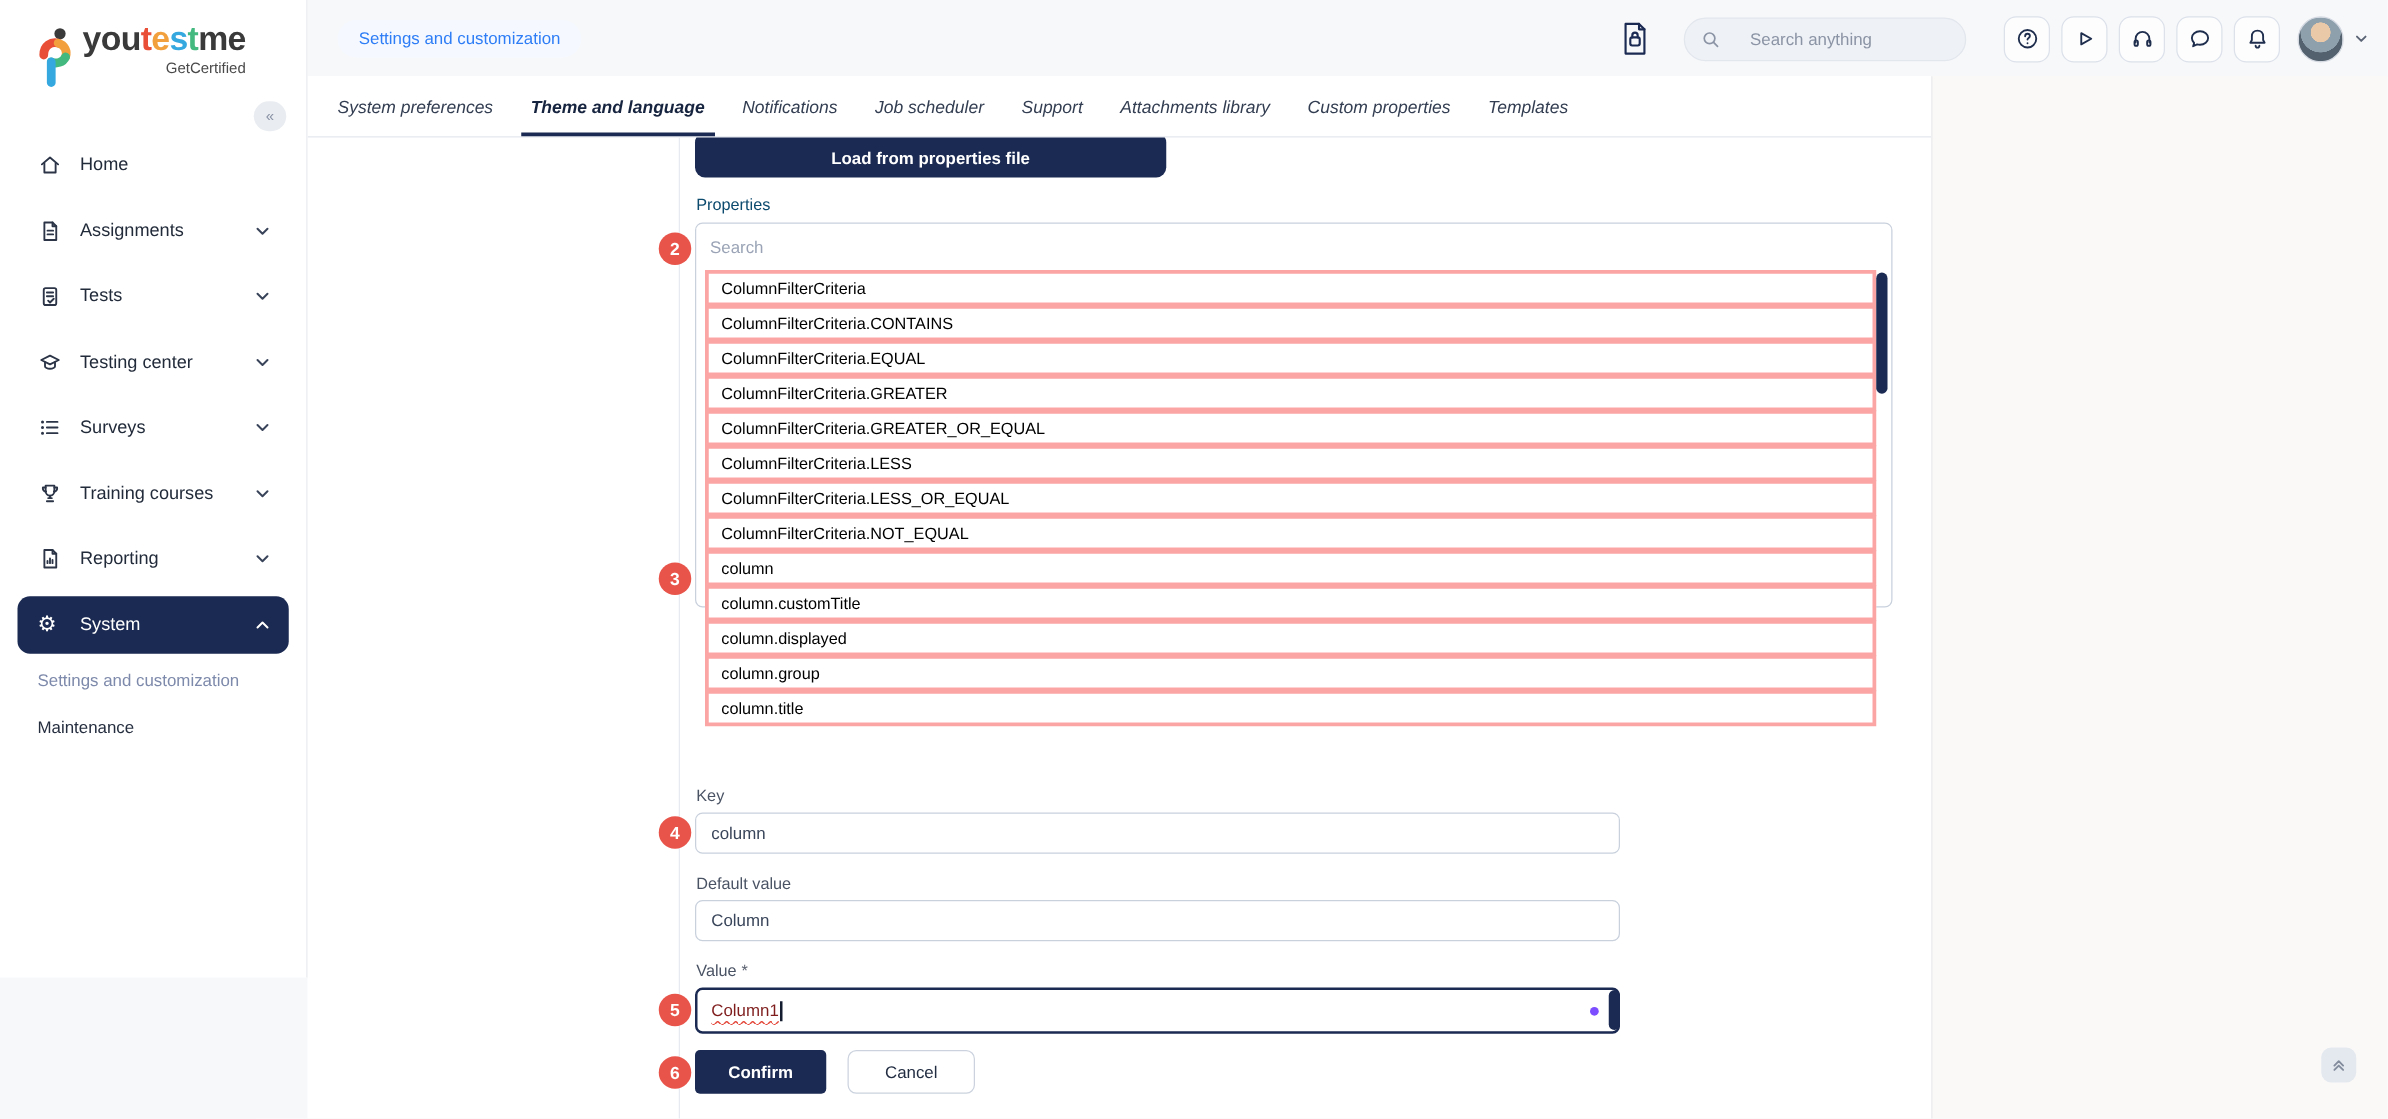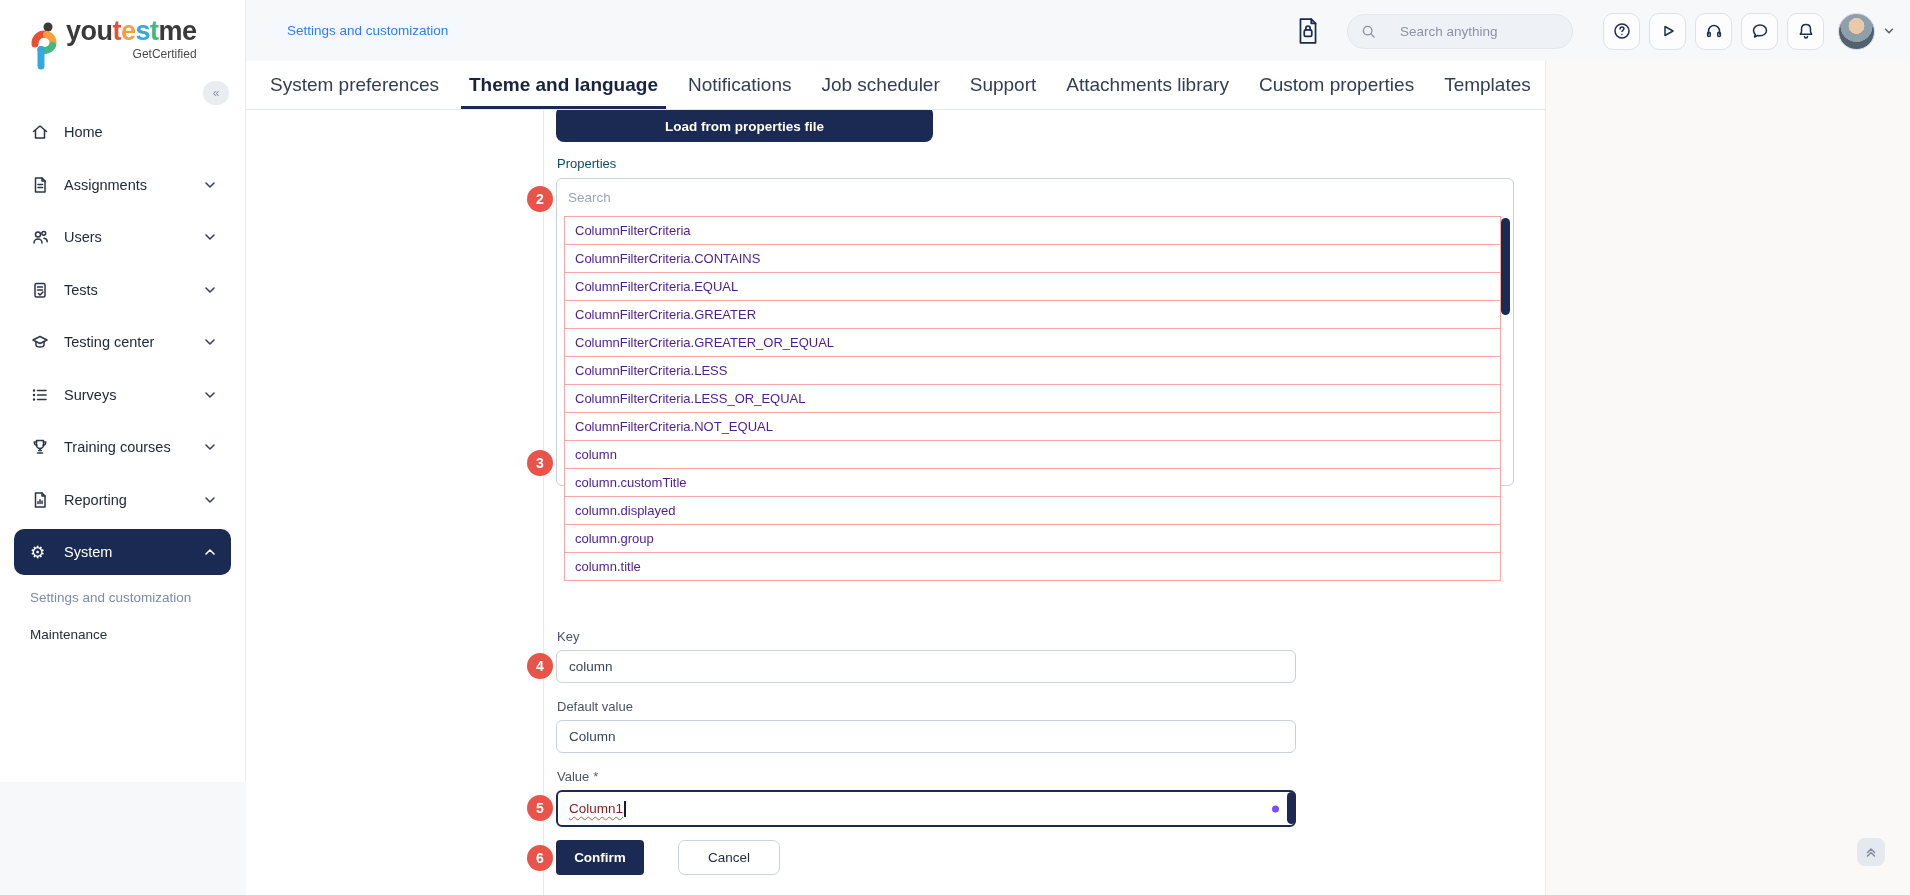--- a/index.html
+++ b/index.html
@@ -42,48 +42,48 @@
   .searchbar input { border:none; outline:none; background:transparent; font-size:13.5px; color:#5c6575; margin-left:8px; width:160px; font-family:"Liberation Sans",sans-serif; }
   .searchbar input::placeholder { color:#8b94a5; }
   .iconbtn { width:37px; height:37px; border:1px solid #dce1ea; border-radius:10px; background:#fdfdfe; color:#1f2e4d; display:flex; align-items:center; justify-content:center; margin-left:9px; cursor:pointer; }
   .avatar { width:37px; height:37px; border-radius:50%; margin-left:14px; border:1px solid #d5dae2; cursor:pointer;
     background: radial-gradient(circle at 50% 34%, #e9c9a8 0 27%, #8fa0ad 28% 55%, #53616e 56% 100%); }
   .caret { margin-left:8px; color:#5a6474; display:flex; cursor:pointer; }
 
   
   #main { position:absolute; left:246px; top:61px; width:1299px; height:834px; background:#fff; }
   .tabbar { height:49px; border-bottom:1px solid #e3e7ee; display:flex; align-items:center; padding-left:24px; gap:30px; background:#fff; }
-  .tab { height:100%; display:flex; align-items:center; position:relative; font-size:19px; color:#333e52; cursor:pointer; white-space:nowrap; }
+  .tab { height:100%; display:flex; align-items:center; position:relative; font-size:14px; color:#333e52; cursor:pointer; white-space:nowrap;font-style:italic; }
   .tab.active { font-weight:700; color:#17243f; }
   .tab.active::after { content:""; position:absolute; left:-8px; right:-8px; bottom:0; height:3px; background:#1b2a52; }
 
   .content { position:absolute; top:49px; left:0; right:0; bottom:0; overflow:hidden; }
   .card-line { position:absolute; left:297px; top:0; bottom:0; border-left:1px solid #e7eaf0; }
 
   .load-btn { position:absolute; left:310px; top:-4px; width:377px; height:36px; background:#1b2a52; color:#fff; border:none; border-radius:8px; font-size:13.5px; font-weight:700; display:flex; align-items:center; justify-content:center; padding-top:4px; cursor:pointer; font-family:"Liberation Sans",sans-serif; }
 
   .props-label { position:absolute; left:311px; top:46px; font-size:13px; color:#0c4a6e; }
   .props-panel { position:absolute; left:310px; top:68px; width:958px; height:308px; border:1px solid #c9d1dd; border-radius:6px; background:#fff; }
   .props-search { width:100%; height:37px; border:none; outline:none; padding:0 11px; font-size:13.5px; color:#3e4a5e; font-family:"Liberation Sans",sans-serif; background:transparent; }
   .props-search::placeholder { color:#9aa4b6; }
   .props-list { margin:0 12px 0 7px; }
-  .prow { height:29px; border:1px solid #fca5a5; margin-top:-1px; display:flex; align-items:center; padding-left:10px; font-size:13px; color:#4c1d95; background:#fff; cursor:pointer; }
+  .prow { height:29px; border:3px solid #fca5a5; margin-top:-1px; display:flex; align-items:center; padding-left:10px; font-size:13px; color:#000000; background:#fff; cursor:pointer; }
   .prow:first-child { margin-top:0; }
   .props-scroll { position:absolute; right:3px; top:39px; width:9px; height:97px; background:#1b2a52; border-radius:5px; cursor:pointer; }
 
   .form-label { position:absolute; left:311px; font-size:13px; color:#4a5364; }
   .req { color:#59606e; margin-left:4px; }
   .t-input { position:absolute; left:310px; width:740px; height:33px; border:1px solid #c9d1dd; border-radius:6px; padding:0 12px; font-size:13.5px; color:#39455a; background:#fff; outline:none; font-family:"Liberation Sans",sans-serif; }
   .value-box { position:absolute; left:310px; top:680px; width:740px; height:37px; border:2px solid #1b2a52; border-radius:6px; background:#fff; display:flex; align-items:center; padding-left:11px; cursor:text; }
   .value-text { font-size:13.5px; color:#7f1d1d; text-decoration:underline wavy 1px #e4483b; text-underline-offset:3px; }
   .cursor-bar { display:inline-block; width:2px; height:16px; background:#141c30; margin-left:1px; }
   .violet-dot { position:absolute; right:15px; top:50%; transform:translateY(-50%); width:7px; height:7px; border-radius:50%; background:#7c4dff; }
   .value-scroll { position:absolute; right:-2px; top:0; width:9px; height:32px; background:#1b2a52; border-radius:5px; cursor:pointer; }
 
-  .confirm-btn { position:absolute; left:310px; top:730px; width:88px; height:35px; background:#1b2a52; color:#fff; border:none; border-radius:4px; font-size:13.5px; font-weight:700; cursor:pointer; font-family:"Liberation Sans",sans-serif; }
+  .confirm-btn { position:absolute; left:310px; top:730px; width:105px; height:35px; background:#1b2a52; color:#fff; border:none; border-radius:4px; font-size:13.5px; font-weight:700; cursor:pointer; font-family:"Liberation Sans",sans-serif; }
   .cancel-btn { position:absolute; left:432px; top:730px; width:102px; height:35px; background:#fff; border:1px solid #ccd3de; border-radius:7px; color:#222d42; font-size:13.5px; cursor:pointer; font-family:"Liberation Sans",sans-serif; }
 
   .badge { position:absolute; left:281px; width:26px; height:26px; border-radius:50%; background:#e8544a; color:#fff; font-size:14px; font-weight:700; display:flex; align-items:center; justify-content:center; z-index:3; }
   .badge-2 { top:76px; } .badge-3 { top:340px; } .badge-4 { top:543px; } .badge-5 { top:685px; } .badge-6 { top:735px; }
 
   
   #rightpanel { position:absolute; left:1545px; top:61px; width:365px; height:834px; background:#fbf9f8; border-left:1px solid #ecebee; }
   .scrolltop { position:absolute; left:311px; top:777px; width:28px; height:28px; background:#e4e9ef; border-radius:8px; color:#828c9c; display:flex; align-items:center; justify-content:center; cursor:pointer; }
 </style>
 </head>
@@ -121,36 +121,20 @@
     </div>
     <div class="nav-item">
       <span class="nav-icon">
         <svg width="20" height="20" viewBox="0 0 20 20" fill="none" stroke="currentColor" stroke-width="1.5" stroke-linecap="round" stroke-linejoin="round">
             <path d="M5.5 3 H12 L15 6 V17 H5.5 Z"></path>
             <path d="M12 3 V6 H15"></path>
             <path d="M8 9.5 H12.5 M8 12.5 H12.5"></path>
           </svg>
       </span>
       <span>Assignments</span>
-      <span class="nav-chevron">
-          <svg width="14" height="14" viewBox="0 0 14 14" fill="none" stroke="currentColor" stroke-width="1.6" stroke-linecap="round" stroke-linejoin="round">
-            <path d="M3 5 L7 9 L11 5"></path>
-          </svg>
-        </span>
-    </div>
-    <div class="nav-item">
-      <span class="nav-icon">
-        <svg width="20" height="20" viewBox="0 0 20 20" fill="none" stroke="currentColor" stroke-width="1.5" stroke-linecap="round" stroke-linejoin="round">
-            <circle cx="8" cy="7.5" r="2.5"></circle>
-            <path d="M4 16 c0-2.5 2-4 4-4 s4 1.5 4 4"></path>
-            <circle cx="13.8" cy="6.3" r="1.9"></circle>
-            <path d="M14 11.3 c1.9.2 3.2 1.6 3.2 3.4"></path>
-          </svg>
-      </span>
-      <span>Users</span>
       <span class="nav-chevron">
           <svg width="14" height="14" viewBox="0 0 14 14" fill="none" stroke="currentColor" stroke-width="1.6" stroke-linecap="round" stroke-linejoin="round">
             <path d="M3 5 L7 9 L11 5"></path>
           </svg>
         </span>
     </div>
     <div class="nav-item">
       <span class="nav-icon">
         <svg width="20" height="20" viewBox="0 0 20 20" fill="none" stroke="currentColor" stroke-width="1.5" stroke-linecap="round" stroke-linejoin="round">
             <rect x="5" y="3.5" width="10" height="13.5" rx="1.5"></rect>

